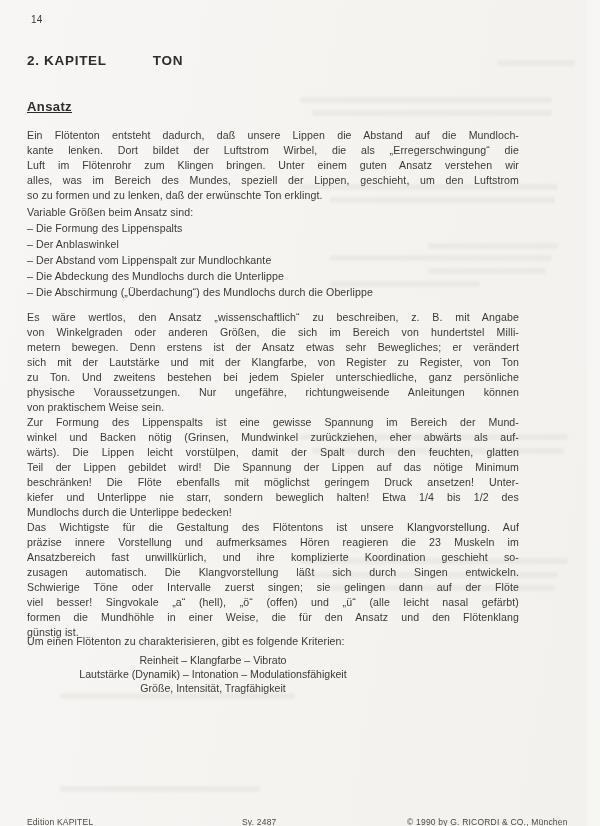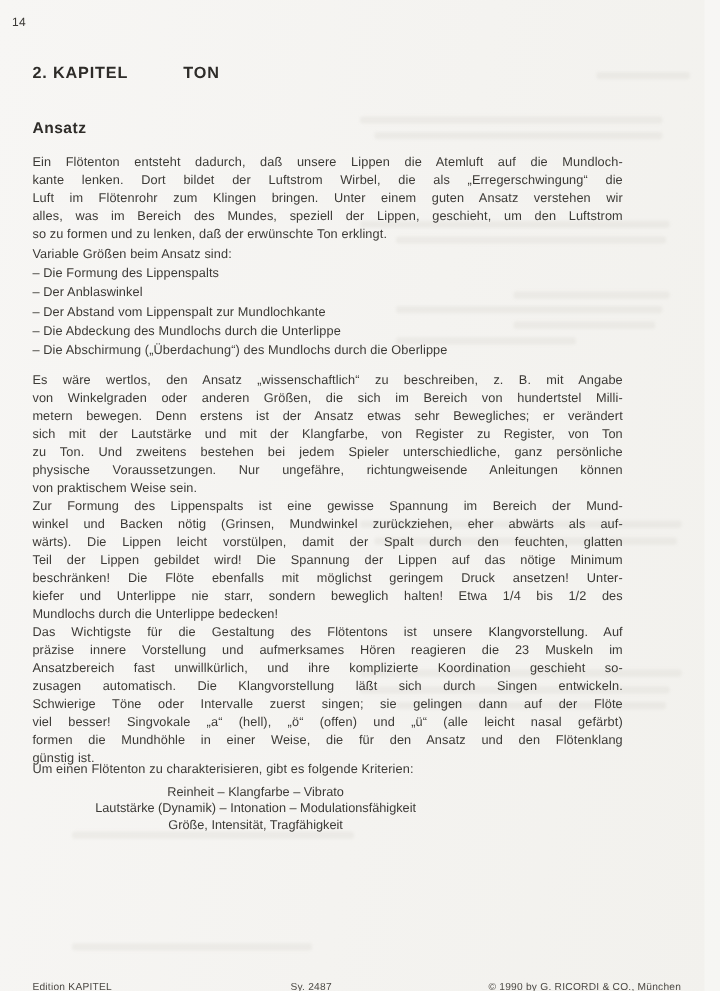--- a/index.html
+++ b/index.html
@@ -17,31 +17,31 @@
   .edge-right {
     position: absolute; right: 0; top: 0; width: 13px; height: 100%;
     background: rgba(255,255,255,0.35);
   }
   .ghost {
     position: absolute; height: 6px;
     background: #c9c6be; opacity: 0.20;
     filter: blur(1.3px); border-radius: 2px;
   }
   .page-number {
-    position: absolute; left: 10px; top: 14px;
+    position: absolute; left: 31px; top: 14px;
     font-size: 10px; letter-spacing: 0.3px; color: #3b3935;
   }
   .chapter {
     position: absolute; left: 27px; top: 53px;
     font-size: 13.5px; font-weight: bold; letter-spacing: 0.7px; color: #2e2c29;
   }
   .chapter .chapter-title { margin-left: 46px; }
   .section-title {
     position: absolute; left: 27px; top: 99px;
-    font-size: 13px; font-weight: bold; letter-spacing: 0.4px; color: #2e2c29;
+    font-size: 13px; font-weight: bold; letter-spacing: 0.4px; color: #2e2c29; text-decoration: underline;
   }
   .para {
     position: absolute; left: 27px; width: 492px;
     font-size: 10.6px; line-height: 15px; letter-spacing: 0.1px; color: #3b3935;
   }
   .jl  { text-align: justify; text-align-last: justify; }
   .jl-last { text-align: justify; text-align-last: left; }
   .bold { font-weight: normal; color: #2f2d2a; }
   .list { line-height: 16.1px; }
   .criteria {
@@ -80,21 +80,21 @@
 
 <div class="page-number">14</div>
 
 <div class="chapter">
   <span>2. KAPITEL</span><span class="chapter-title">TON</span>
 </div>
 
 <div class="section-title">Ansatz</div>
 
 <div class="para" style="top:128px">
-  <div class="jl">Ein Flötenton entsteht dadurch, daß unsere Lippen die Atemluft auf die Mundloch-</div>
+  <div class="jl">Ein Flötenton entsteht dadurch, daß unsere Lippen die Abstand auf die Mundloch-</div>
   <div class="jl">kante lenken. Dort bildet der Luftstrom Wirbel, die als „Erregerschwingung“ die</div>
   <div class="jl">Luft im Flötenrohr zum Klingen bringen. Unter einem guten Ansatz verstehen wir</div>
   <div class="jl">alles, was im Bereich des Mundes, speziell der Lippen, geschieht, um den Luftstrom</div>
   <div class="jl-last">so zu formen und zu lenken, daß der erwünschte Ton erklingt.</div>
 </div>
 
 <div class="para list" style="top:204px">
   <div>Variable Größen beim Ansatz sind:</div>
   <div>– Die Formung des Lippenspalts</div>
   <div>– Der Anblaswinkel</div>

